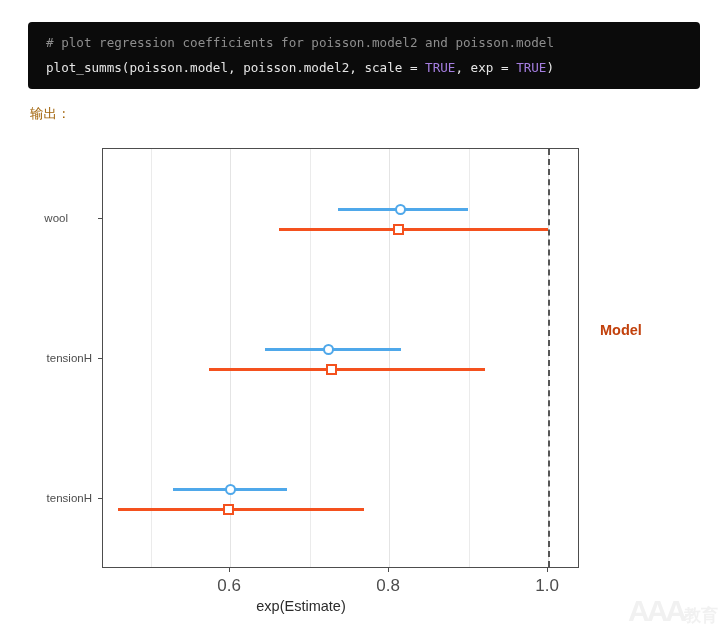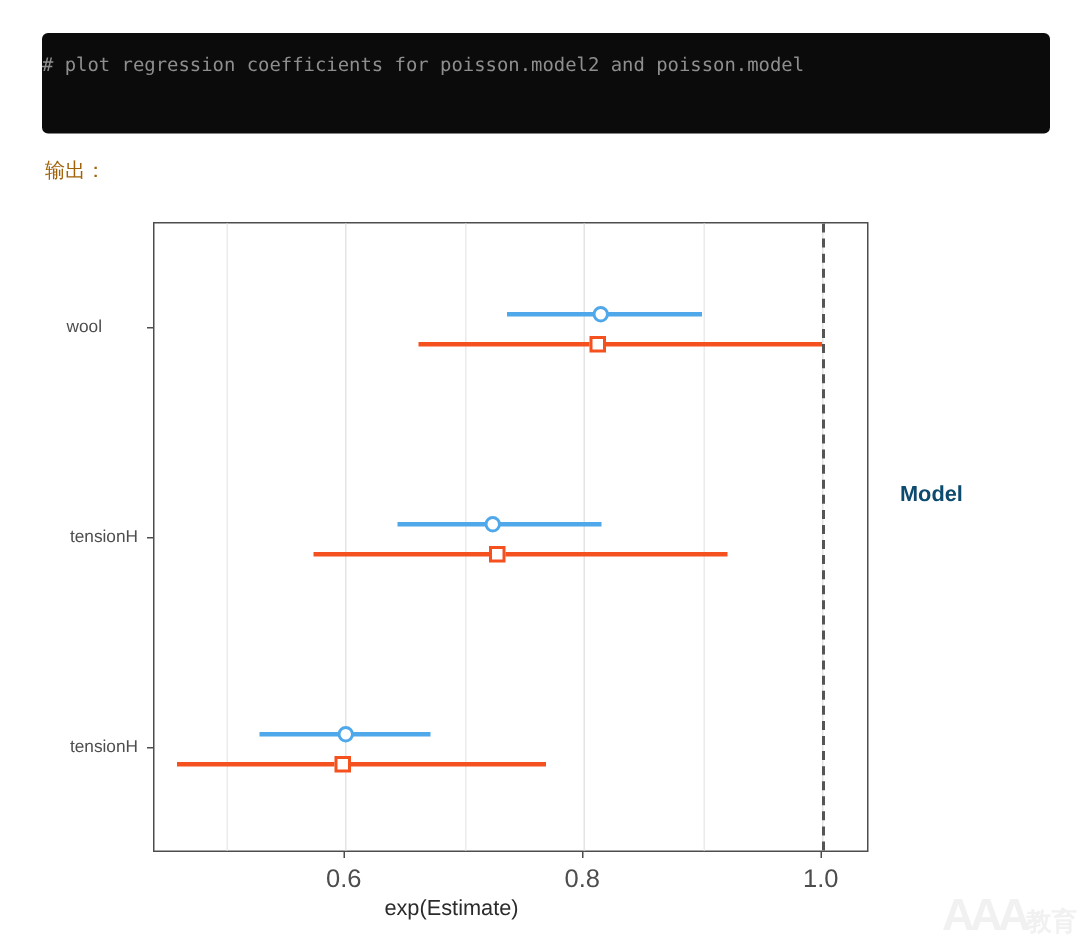--- a/index.html
+++ b/index.html
@@ -17,21 +17,21 @@
     width:672px;height:67px;
     background:#0b0b0b;
     border-radius:4px;
     font-family:"DejaVu Sans Mono","Liberation Mono",monospace;
     font-size:12.6px;
     line-height:25px;
     padding:8px 0 0 0;
     box-sizing:border-box;
     overflow:hidden;
   }
-  #code-block .line{white-space:pre;}
+  #code-block .line{white-space:pre;padding-left:18px;}
   .cm{color:#8e8e8e;}
   .tok{color:#e6e6e6;}
   .kw{color:#a57ee0;}
 
   
   #output-label{
     position:absolute;left:30px;top:105px;
     font-size:13.5px;color:#a16207;
     font-family:"DejaVu Sans","Liberation Sans",sans-serif;
   }
@@ -98,21 +98,21 @@
   }
   #xaxis-title{
     position:absolute;width:724px;text-align:center;
     font-size:14.5px;color:#2b2b2b;margin-left:23px;
   }
   #xaxis-title span{position:relative;left:-84px;}
 
   
   #legend{position:absolute;left:600px;top:182px;width:120px;}
   #legend-title{
-    font-size:14.5px;font-weight:bold;color:#0c4a6e;margin-bottom:13px;
+    font-size:14.5px;font-weight:bold;color:#c2410c;margin-bottom:13px;
   }
   .legend-item{
     display:flex;align-items:center;height:26px;
   }
   .legend-key{
     position:relative;width:40px;height:20px;margin-right:6px;
   }
   .legend-key .kline{
     position:absolute;top:9px;left:0;width:40px;height:2.5px;
   }
@@ -131,20 +131,21 @@
     user-select:none;
   }
   #watermark .wm-cn{font-size:17px;letter-spacing:0;
     font-family:"DejaVu Sans",sans-serif;}
 </style>
 </head>
 <body>
 
 <div id="code-block">
   <div class="line"><span class="cm"># plot regression coefficients for poisson.model2 and poisson.model</span></div>
+  <div class="line"><span class="tok">plot_summs(poisson.model, poisson.model2, scale = </span><span class="kw">TRUE</span><span class="tok">, exp = </span><span class="kw">TRUE</span><span class="tok">)</span></div>
 </div>
 
 <div id="output-label">输出：</div>
 
 <div id="figure">
   <div id="panel">
       <div class="gridline" style="left: 47.7px;"></div>
       <div class="gridline" style="left: 206.7px;"></div>
       <div class="gridline" style="left: 365.7px;"></div>
       <div class="gridline major" style="left: 127.2px;"></div>

